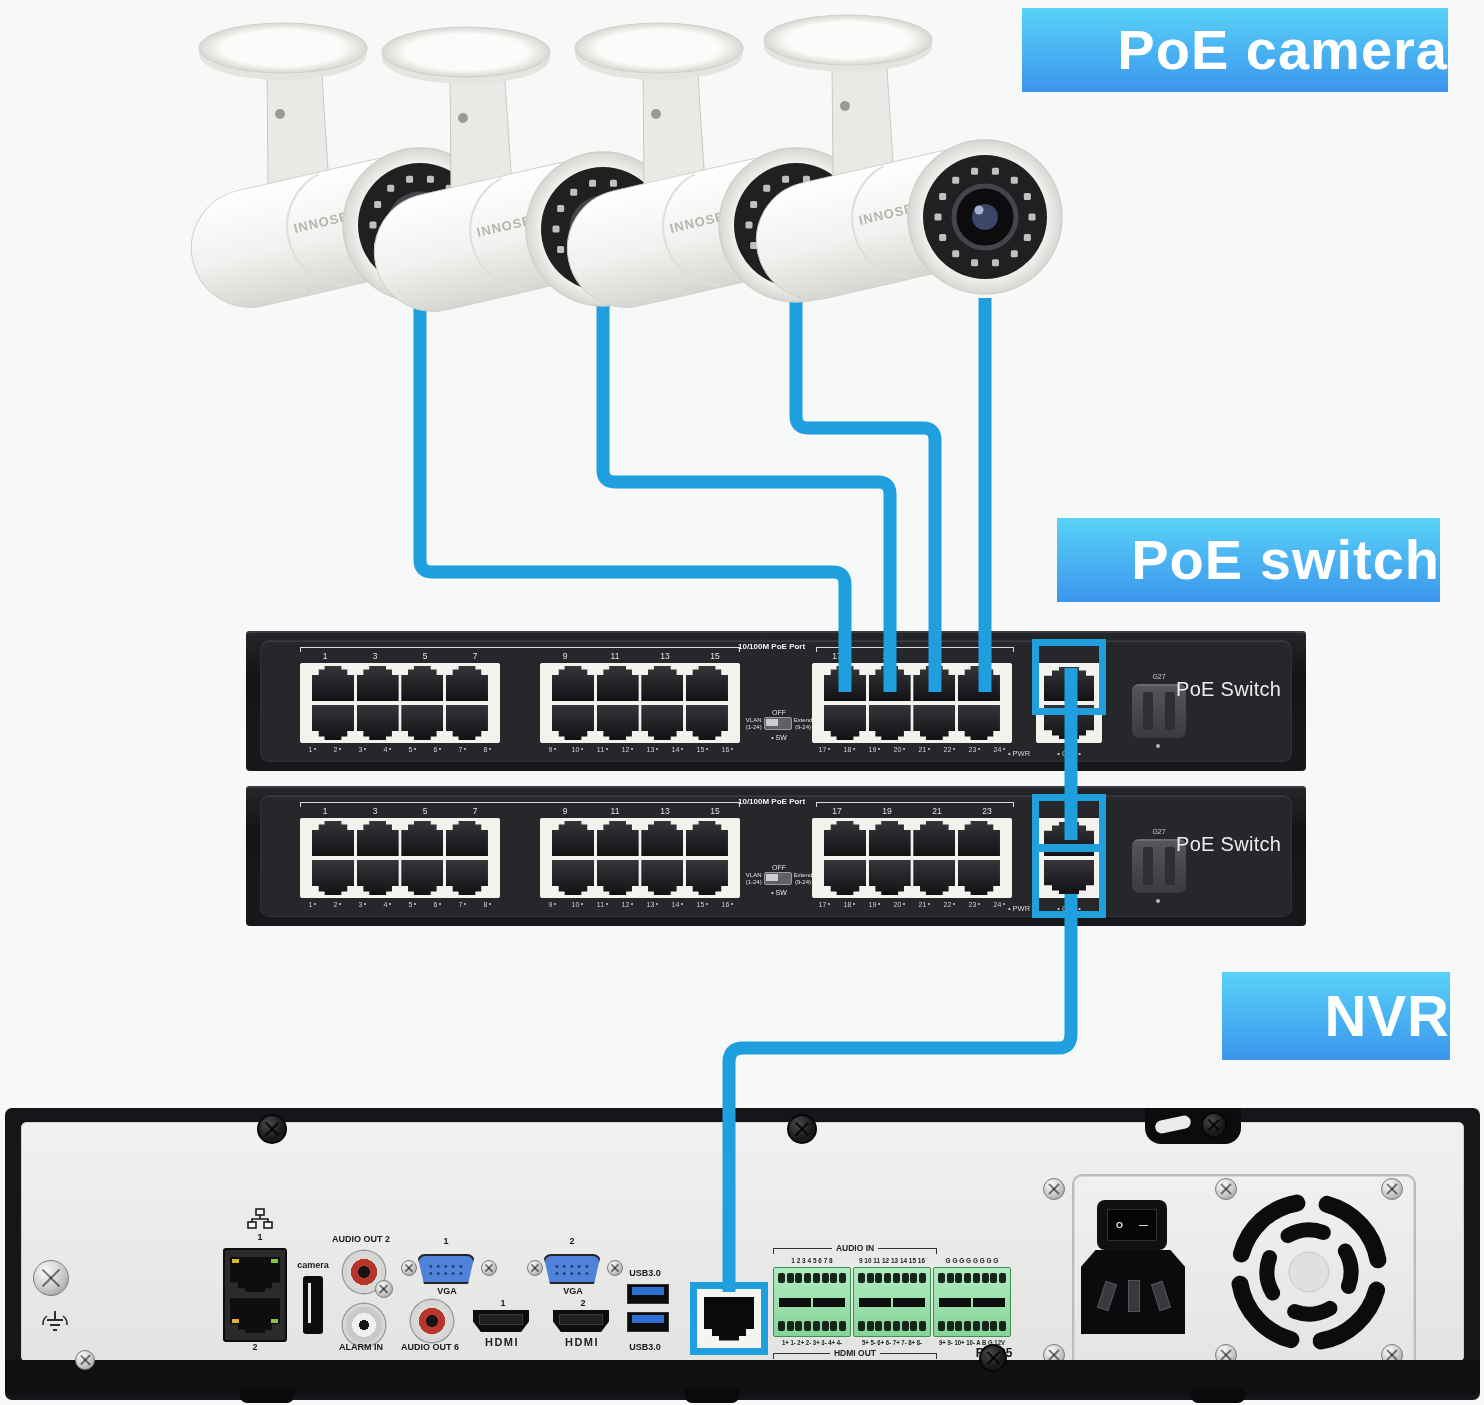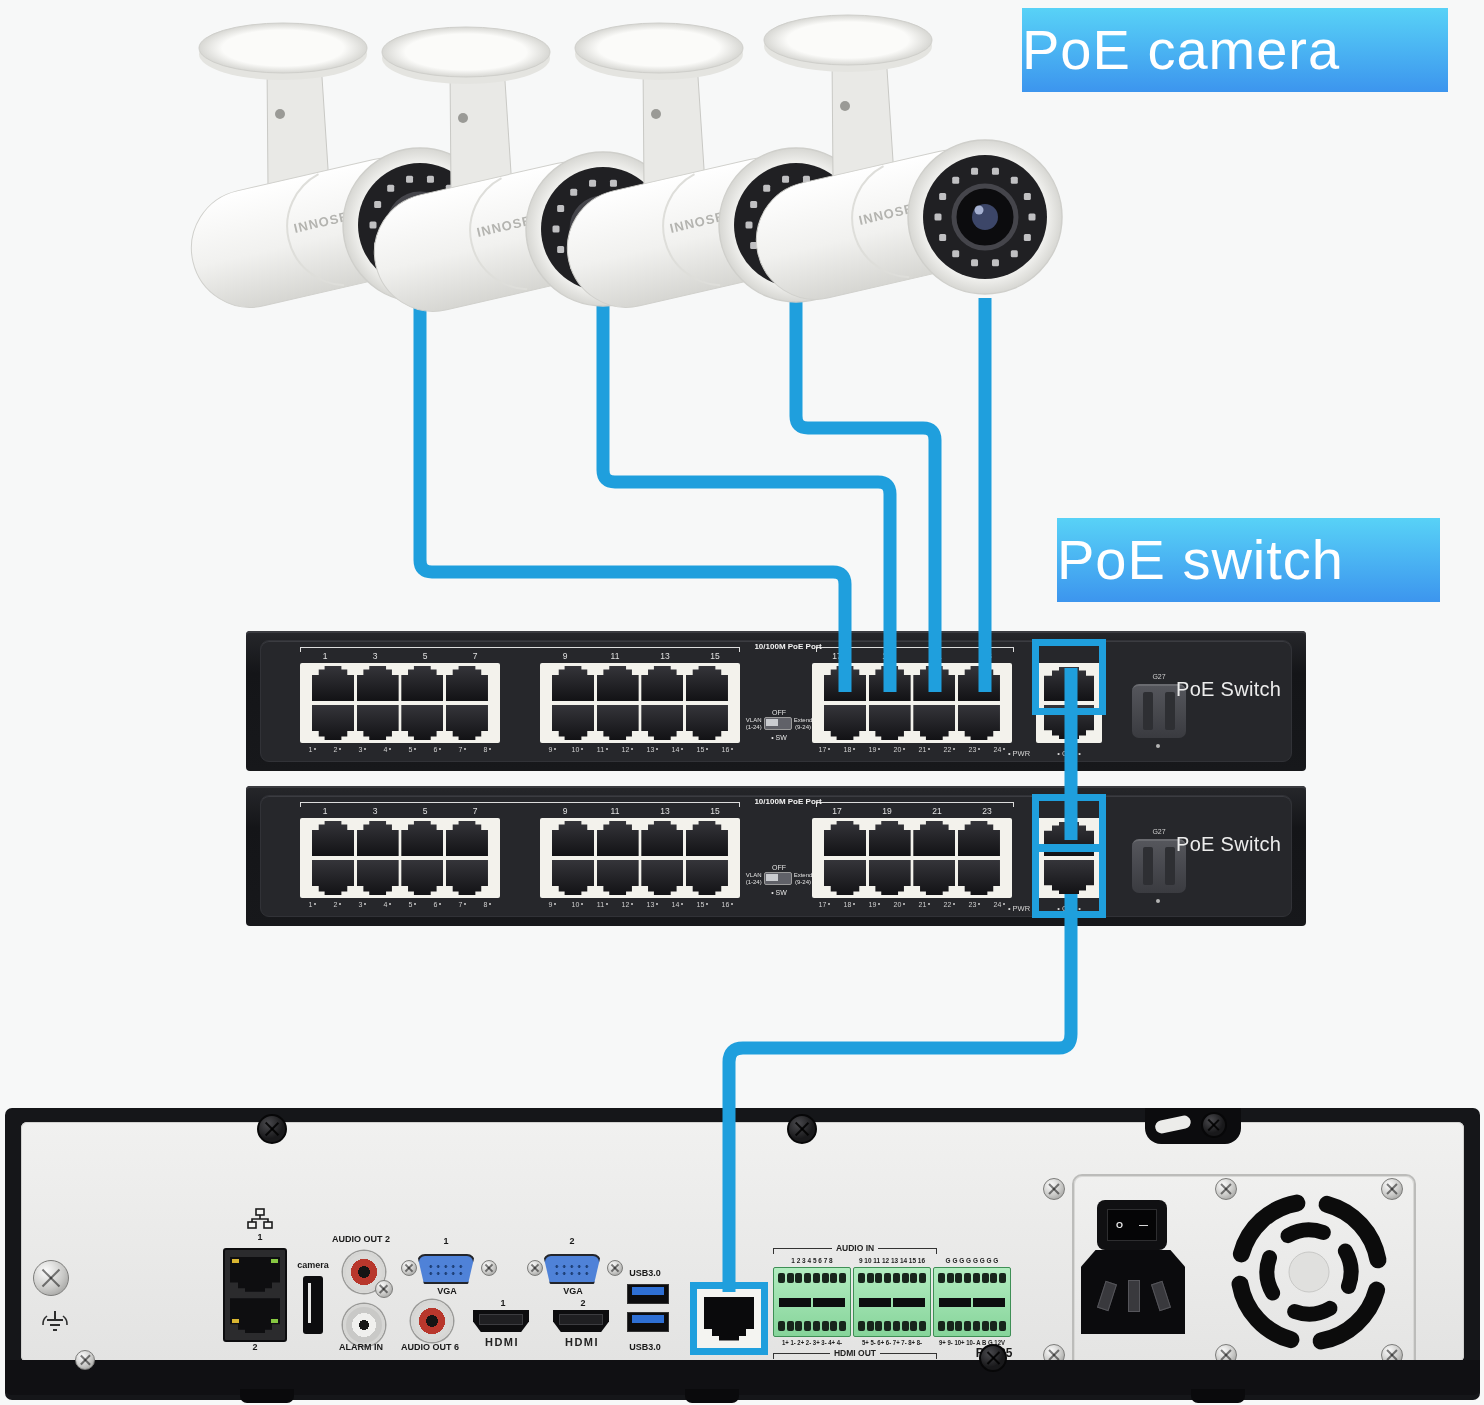--- a/index.html
+++ b/index.html
@@ -1,33 +1,33 @@
 <!DOCTYPE html>
 <html><head>
 <meta charset="utf-8">
 <style>
   html,body{margin:0;padding:0;background:#f7f8f8;font-family:"Liberation Sans",sans-serif;}
   #stage{position:relative;width:1484px;height:1405px;overflow:hidden;background:#f7f8f8;}
   #cables{position:absolute;left:0;top:0;z-index:30;pointer-events:none;}
   #cams{position:absolute;left:0;top:0;z-index:40;pointer-events:none;}
-  .banner{position:absolute;z-index:50;color:#fff;font-weight:normal;text-align:left;
+  .banner{position:absolute;z-index:50;color:#fff;font-weight:bold;text-align:right;
     background:linear-gradient(180deg,#58d2f7,#3c95ee);letter-spacing:1px;}
   #banner-cam{left:1022px;top:8px;width:426px;height:84px;font-size:56px;line-height:84px;}
   #banner-sw{left:1057px;top:518px;width:383px;height:84px;font-size:56px;line-height:84px;}
   #banner-nvr{left:1222px;top:972px;width:228px;height:88px;font-size:58px;line-height:88px;}
 
   
   .switch{position:absolute;width:1060px;height:140px;z-index:10;
     background:linear-gradient(#26272b,#141518 30%,#17181b);border-radius:4px;box-shadow:inset 0 2px 0 #3a3b40;}
   .switch .panel{position:absolute;left:14px;right:14px;top:9px;bottom:9px;background:#26272b;
     border-radius:9px;border:1px solid #313237;box-shadow:inset 0 1px 0 #3b3c41;}
   .bandline{position:absolute;top:16px;height:4px;border-top:1.5px solid #dcdcdc;
     border-left:1.5px solid #dcdcdc;border-right:1.5px solid #dcdcdc;}
-  .bandlabel{position:absolute;left:504px;top:11px;width:76px;font-size:8px;font-weight:bold;
-    color:#f2f2f2;text-align:center;white-space:nowrap;}
+  .bandlabel{position:absolute;left:492px;top:11px;width:76px;font-size:8px;font-weight:bold;
+    color:#f2f2f2;white-space:nowrap;}
   .bay{position:absolute;top:20px;width:200px;}
   .nums{display:flex;justify-content:space-around;height:11px;}
   .nums span{font-size:8.5px;color:#e0e0e0;width:45px;text-align:center;}
   .nums.bot{margin-top:3px;}
   .nums.bot span{font-size:7px;color:#d0d0d0;width:24px;}
   .nums.bot span::after{content:"";display:inline-block;width:2.5px;height:2.5px;border-radius:50%;
     background:#cfcfcf;margin-left:1.5px;vertical-align:2px;}
   .pblock{margin-top:1px;height:80px;background:#f3f2ec;border-radius:2px;padding:3px 12px;
     box-sizing:border-box;display:flex;flex-direction:column;justify-content:space-between;}
   .jrow{display:flex;justify-content:space-between;}
@@ -666,13 +666,14 @@
       </g>
     </defs>
     <use href="#camProto" xlink:href="#camProto" transform="translate(183,12)"></use>
     <use href="#camProto" xlink:href="#camProto" transform="translate(366,16)"></use>
     <use href="#camProto" xlink:href="#camProto" transform="translate(559,12)"></use>
     <use href="#camProto" xlink:href="#camProto" transform="translate(748,4)"></use>
   </svg>
 
   <div class="banner" id="banner-cam">PoE camera</div>
   <div class="banner" id="banner-sw">PoE switch</div>
+  <div class="banner" id="banner-nvr">NVR</div>
 </div>
 
 </body></html>

